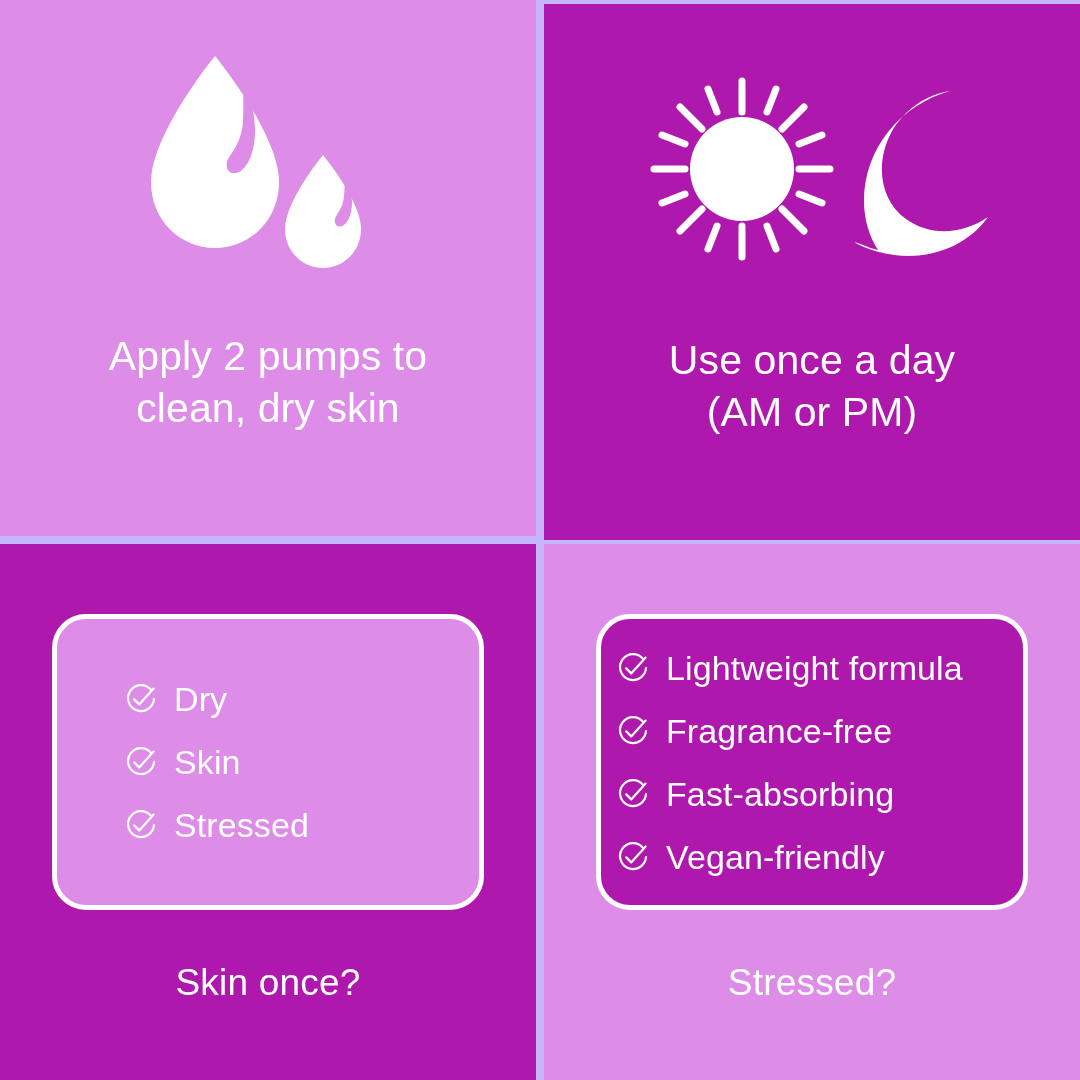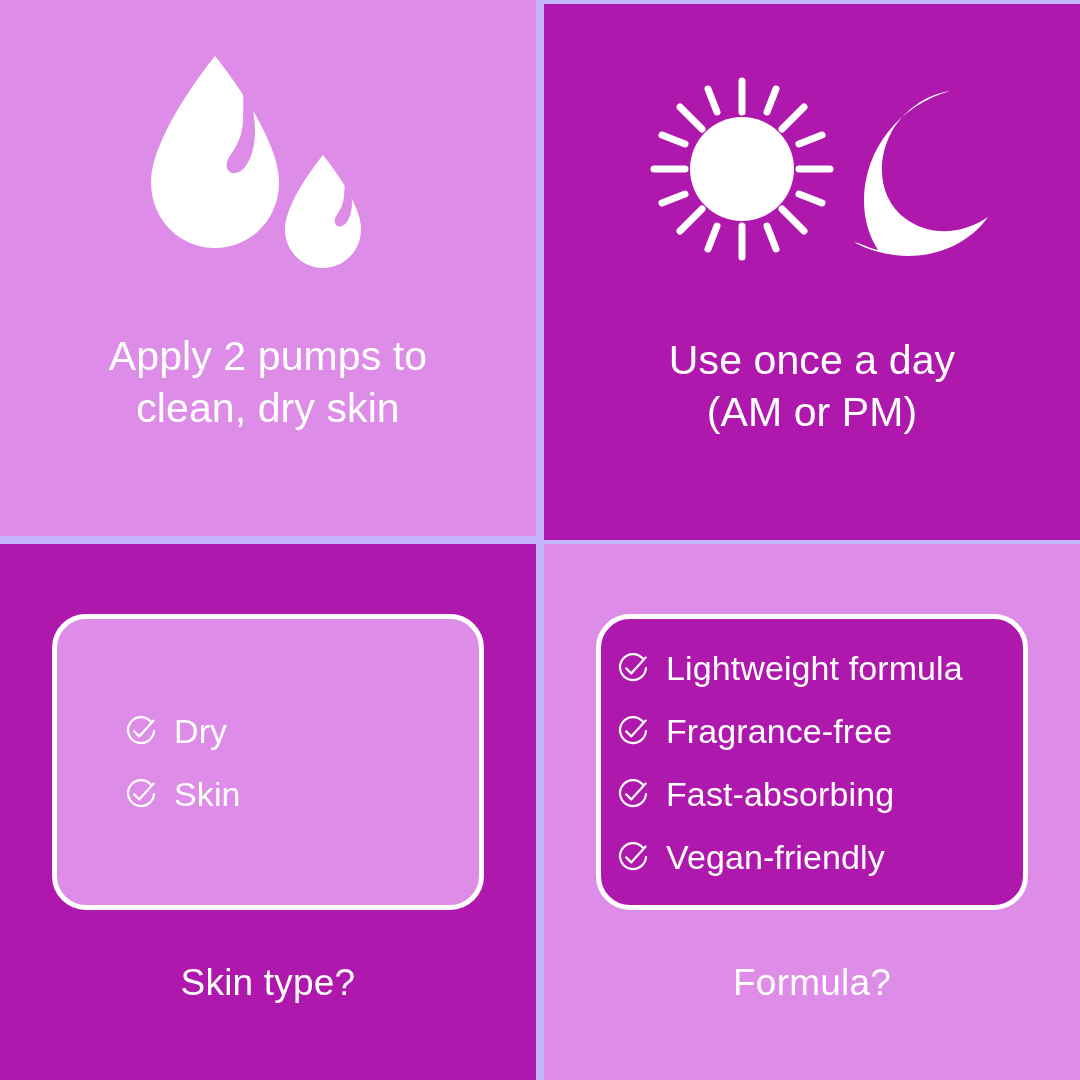--- a/index.html
+++ b/index.html
@@ -192,24 +192,31 @@
       </div>
 
       <div class="check-row">
         <svg class="check-icon" viewBox="0 0 32 32" aria-hidden="true">
           <path d="M26.4 7.2 A13 13 0 1 0 29 16" fill="none" stroke="#ffffff" stroke-width="2.2" stroke-linecap="round"></path>
           <path d="M9.2 16.4 L14.2 21.4 L28.6 5.6" fill="none" stroke="#ffffff" stroke-width="2.2" stroke-linecap="round" stroke-linejoin="round"></path>
         </svg>
         <span class="check-label">Skin</span>
       </div>
 
-
-
-    </div>
-    <div class="question">Skin type?</div>
+      <div class="check-row">
+        <svg class="check-icon" viewBox="0 0 32 32" aria-hidden="true">
+          <path d="M26.4 7.2 A13 13 0 1 0 29 16" fill="none" stroke="#ffffff" stroke-width="2.2" stroke-linecap="round"></path>
+          <path d="M9.2 16.4 L14.2 21.4 L28.6 5.6" fill="none" stroke="#ffffff" stroke-width="2.2" stroke-linecap="round" stroke-linejoin="round"></path>
+        </svg>
+        <span class="check-label">Stressed</span>
+      </div>
+
+
+    </div>
+    <div class="question">Skin once?</div>
   </div>
 
   <div class="quad quad-br bg-light">
     <div class="card card-formula">
 
       <div class="check-row">
         <svg class="check-icon" viewBox="0 0 32 32" aria-hidden="true">
           <path d="M26.4 7.2 A13 13 0 1 0 29 16" fill="none" stroke="#ffffff" stroke-width="2.2" stroke-linecap="round"></path>
           <path d="M9.2 16.4 L14.2 21.4 L28.6 5.6" fill="none" stroke="#ffffff" stroke-width="2.2" stroke-linecap="round" stroke-linejoin="round"></path>
         </svg>
@@ -234,16 +241,16 @@
 
       <div class="check-row">
         <svg class="check-icon" viewBox="0 0 32 32" aria-hidden="true">
           <path d="M26.4 7.2 A13 13 0 1 0 29 16" fill="none" stroke="#ffffff" stroke-width="2.2" stroke-linecap="round"></path>
           <path d="M9.2 16.4 L14.2 21.4 L28.6 5.6" fill="none" stroke="#ffffff" stroke-width="2.2" stroke-linecap="round" stroke-linejoin="round"></path>
         </svg>
         <span class="check-label">Vegan-friendly</span>
       </div>
 
     </div>
-    <div class="question">Formula?</div>
+    <div class="question">Stressed?</div>
   </div>
 
 </div>
 
 </body></html>

